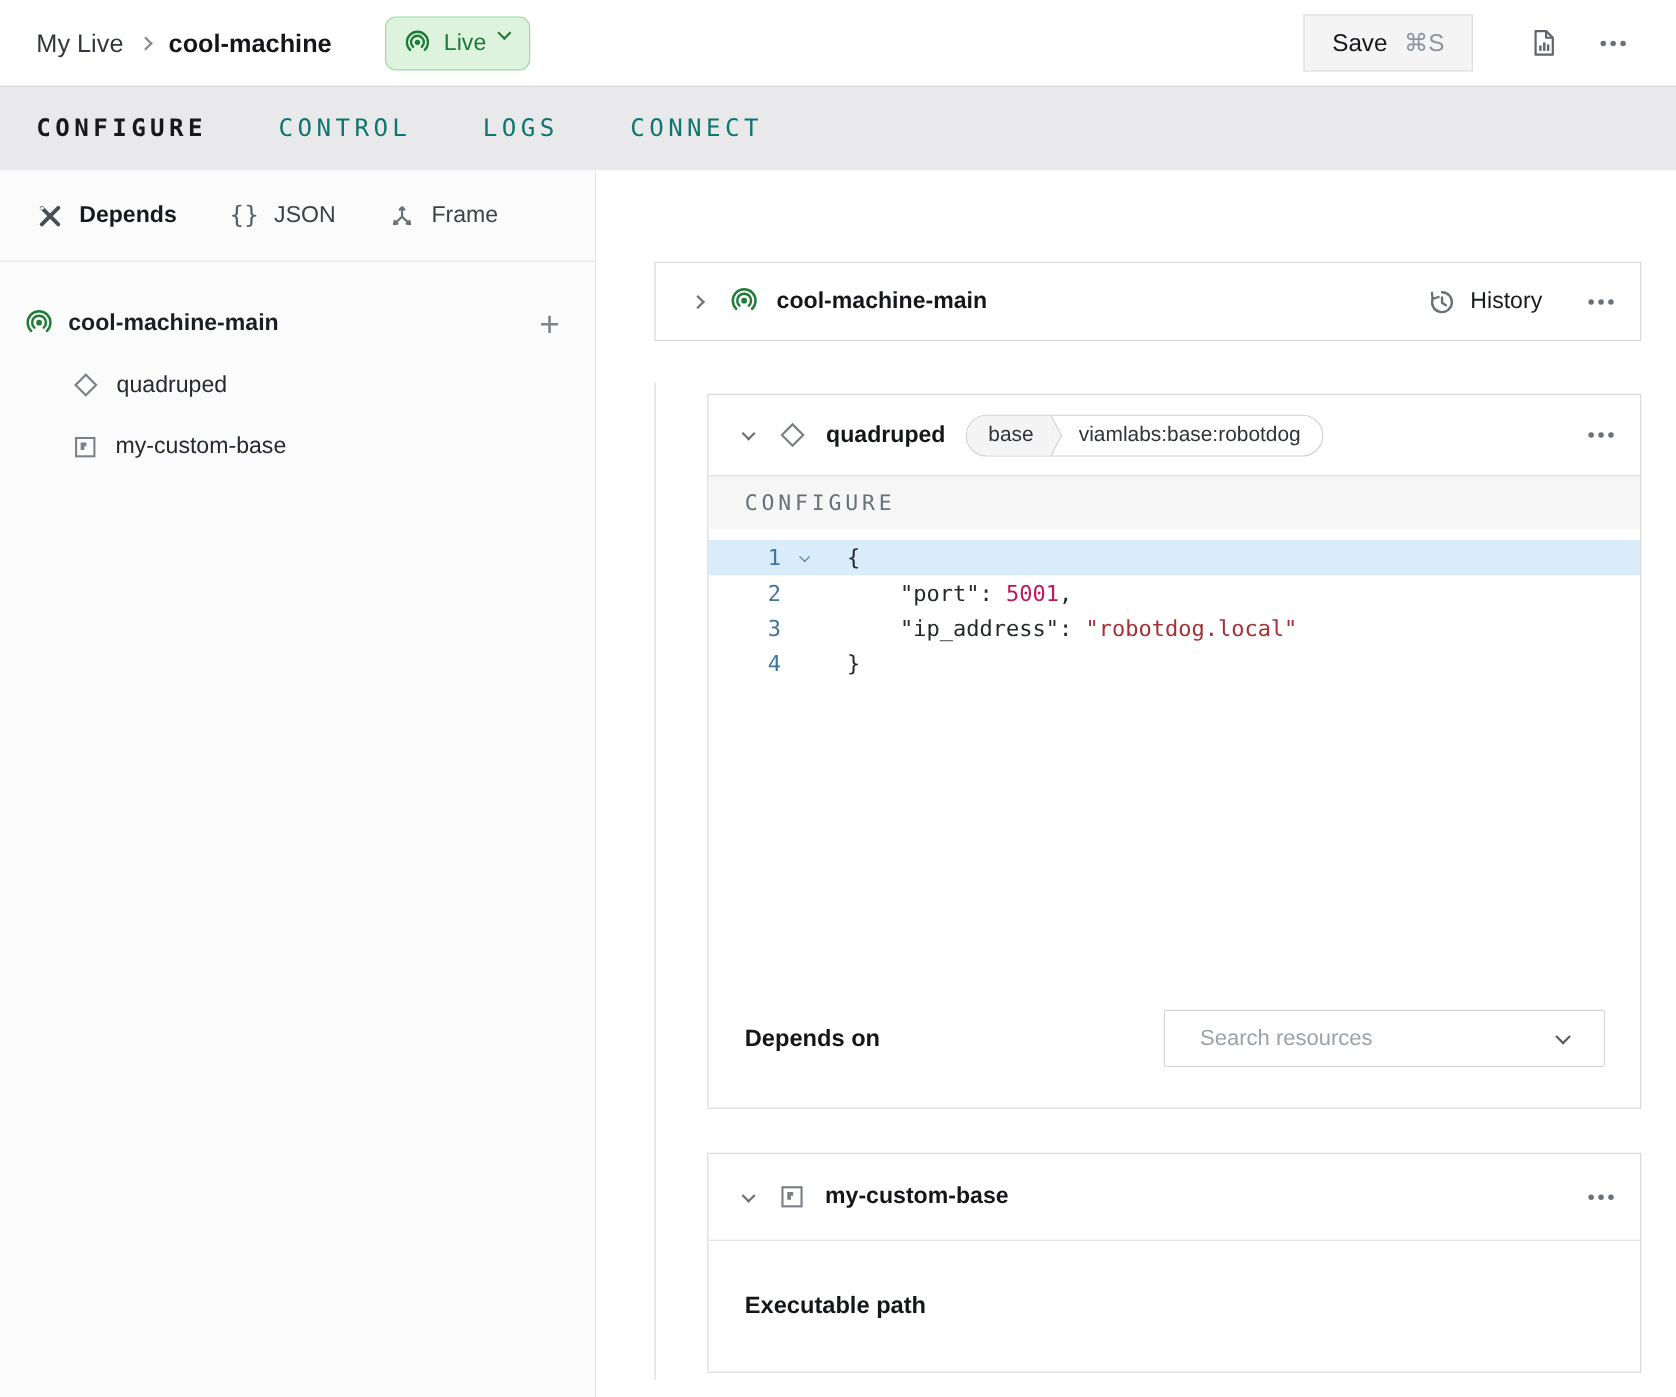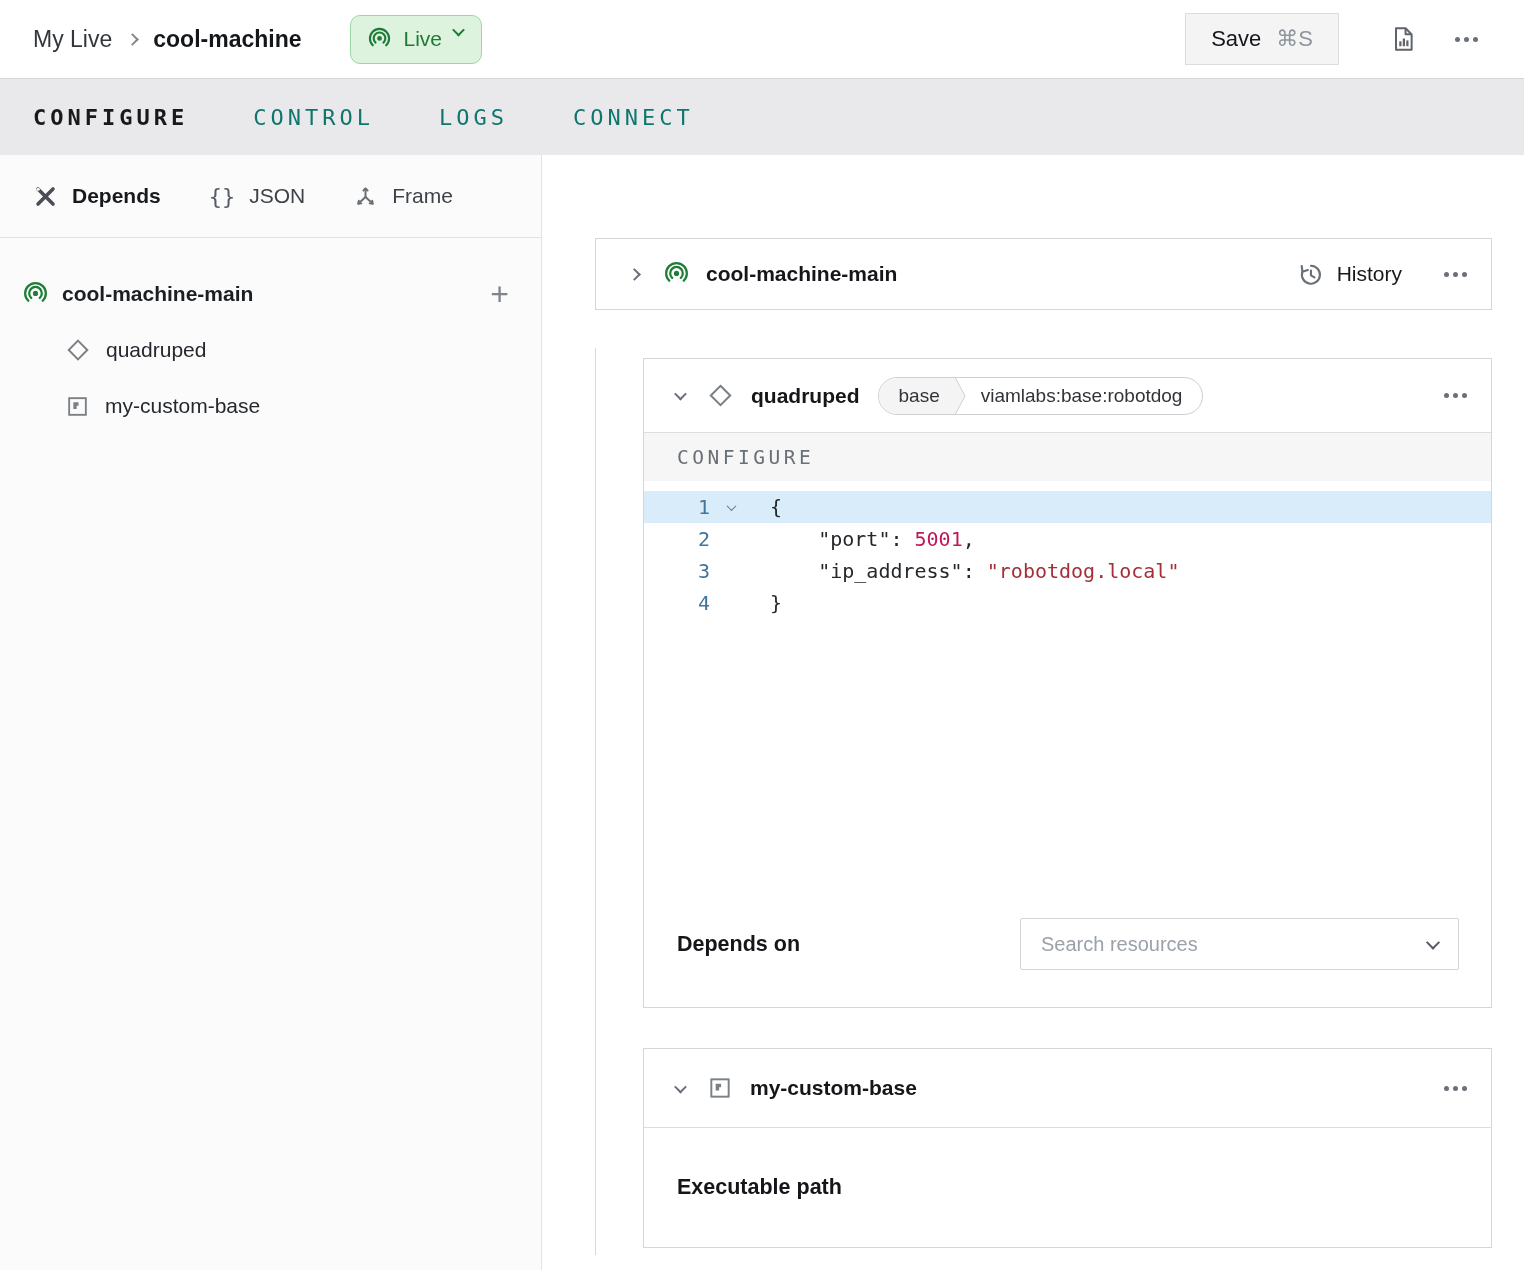--- a/index.html
+++ b/index.html
@@ -92,22 +92,22 @@
   .gutter { width:66px; text-align:right; color:#41759c; flex-shrink:0; }
   .fold { width:42px; flex-shrink:0; display:flex; align-items:center; justify-content:center; }
   .fold .chev { width:7px; height:7px; border-color:#4e7ea3; border-width:1.8px; }
   .codetext { white-space:pre; padding-left:18px; }
   .tok-punct { color:#24282c; }
   .tok-key   { color:#24282c; }
   .tok-number{ color:#be185d; }
   .tok-string{ color:#a42f37; }
   .depends-row { margin-top:auto; display:flex; align-items:center; padding:0 32px 37px 33px; }
   .depends-label { font-size:21.5px; font-weight:700; color:#141619; }
-  .select-box { margin-left:auto; width:439px; height:52px; border:1px solid #d4d4d6; border-radius:2px;
-                display:flex; align-items:center; padding:0 20px; background:#fff; cursor:pointer; }
+  .select-box { margin-left:auto; width:401px; height:52px; border:1px solid #d4d4d6; border-radius:2px;
+                display:flex; align-items:center; padding:0 32px; background:#fff; cursor:pointer; }
   .select-placeholder { font-size:20px; color:#9ba1a8; }
   .select-box .chev { margin-left:auto; width:10px; height:10px; border-color:#565c63; }
 
   
   .card3 { left:101px; top:893px; width:849px; height:200px; display:flex; flex-direction:column; }
   .card3-header { height:79px; display:flex; align-items:center; padding:0 24px 0 32px;
                   border-bottom:1px solid #dcdcde; }
   .card3-body { flex:1; display:flex; align-items:center; padding:0 32px 0 33px; }
   .exec-label { font-size:21.5px; font-weight:700; color:#141619; }
   .exec-input { margin-left:auto; width:401px; height:58px; border:1px solid #d9d9db; border-radius:2px;

